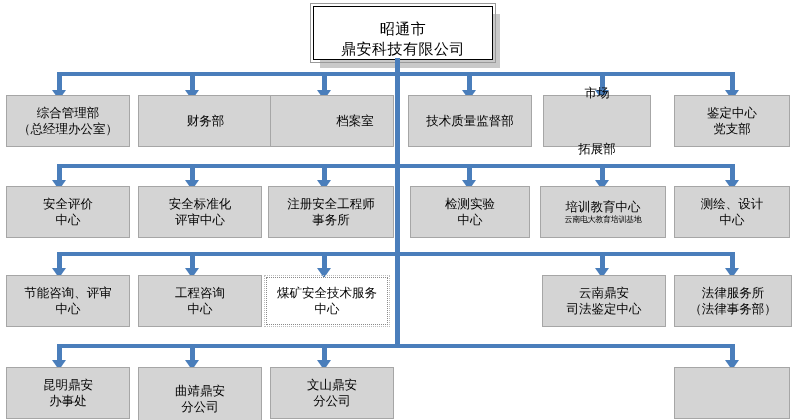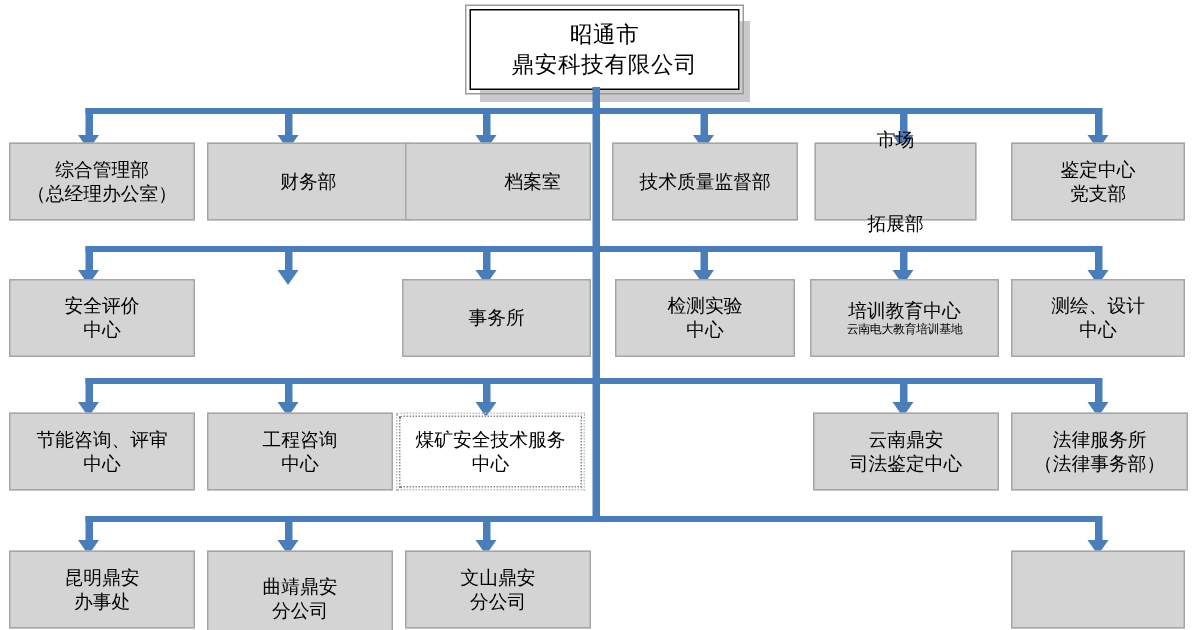--- a/index.html
+++ b/index.html
@@ -20,21 +20,21 @@
     border-top:10px solid #4A7EBB;}
 
   
   .titlebox{
     position:absolute;
     box-sizing:border-box;
     background:#ffffff;
     border:1px solid #000000;
     outline:1px solid #9a9a9a;
     outline-offset:2px;
-    display:flex;align-items:center;justify-content:center;
+    display:flex;align-items:flex-end;justify-content:center;
     text-align:center;
     color:#000;
     font-size:15px;line-height:1.35;
     letter-spacing:.5px;
   }
   .titleshadow{position:absolute;background:#c9c9c9;z-index:-1;}
 
   
   .node{
     position:absolute;
@@ -145,21 +145,26 @@
   </div>
   <div class="node" style="left:676px;top:97px;width:112px;height:48px;">
     <div>鉴定中心</div>
     <div>党支部</div>
   </div>
 
   <div class="node" style="left:8px;top:188px;width:120px;height:48px;">
     <div>安全评价</div>
     <div>中心</div>
   </div>
+  <div class="node" style="left:140px;top:188px;width:120px;height:48px;">
+    <div>安全标准化</div>
+    <div>评审中心</div>
+  </div>
   <div class="node" style="left:270px;top:188px;width:122px;height:48px;">
+    <div>注册安全工程师</div>
     <div>事务所</div>
   </div>
   <div class="node" style="left:412px;top:188px;width:116px;height:48px;">
     <div>检测实验</div>
     <div>中心</div>
   </div>
   <div class="node" style="left:542px;top:188px;width:122px;height:48px;">
     <div>培训教育中心</div>
     <div class="sub">云南电大教育培训基地</div>
   </div>

